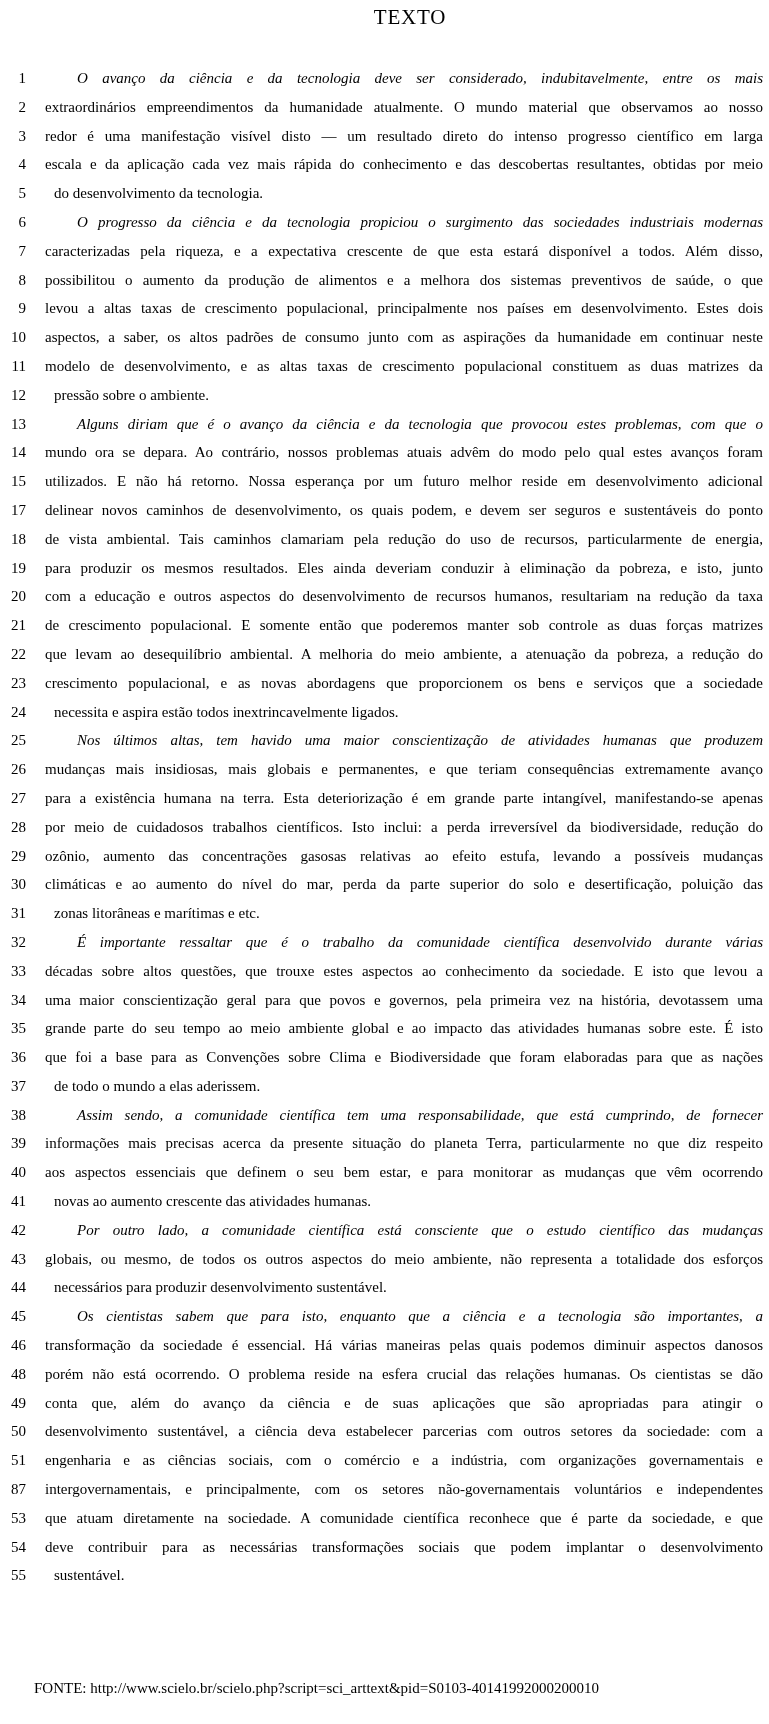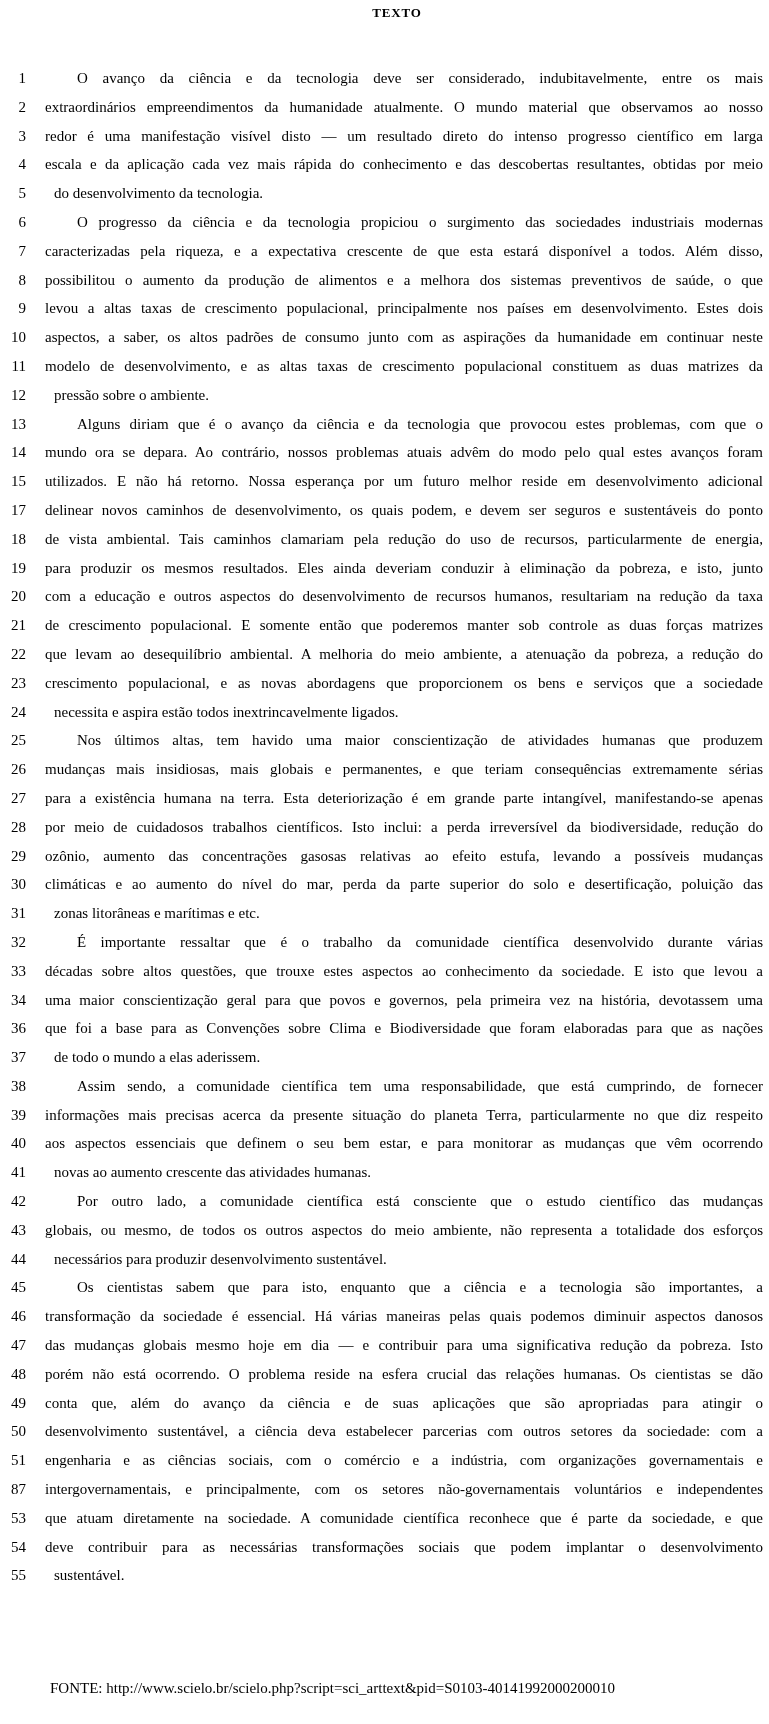--- a/index.html
+++ b/index.html
@@ -12,25 +12,25 @@
     width: 769px;
     height: 1724px;
     background: #ffffff;
     color: #000000;
     font-family: "Liberation Serif", "DejaVu Serif", serif;
     overflow: hidden;
   }
   .doc-title {
     position: absolute;
     top: 5px;
-    left: 38px;
+    left: 51px;
     width: 718px;
     text-align: center;
-    font-size: 13px;
-    font-weight: bold;
+    font-size: 21px;
+    font-weight: normal;
     letter-spacing: 0.8px;
   }
   .lines {
     position: absolute;
     top: 64px;
     left: 0;
     width: 769px;
   }
   .row {
     display: flex;
@@ -51,25 +51,26 @@
     text-align: justify;
     text-align-last: justify;
     white-space: nowrap;
   }
   .row.end .txt {
     text-align-last: left;
     margin-left: 28px;
   }
   .row.indent .txt {
     text-indent: 32px;
+    font-style: italic;
   }
   .source-line {
     position: absolute;
     top: 1674px;
-    left: 50px;
+    left: 34px;
     font-size: 15px;
     line-height: 28px;
   }
 </style>
 </head>
 <body>
 
 <div class="page">
 
   <div class="doc-title">TEXTO</div>
@@ -166,21 +167,21 @@
       <div class="row end">
     <span class="num">24</span>
     <span class="txt">necessita e aspira estão todos inextrincavelmente ligados.</span>
   </div>
       <div class="row indent">
     <span class="num">25</span>
     <span class="txt">Nos últimos altas, tem havido uma maior conscientização de atividades humanas que produzem</span>
   </div>
       <div class="row">
     <span class="num">26</span>
-    <span class="txt">mudanças mais insidiosas, mais globais e permanentes, e que teriam consequências extremamente sérias</span>
+    <span class="txt">mudanças mais insidiosas, mais globais e permanentes, e que teriam consequências extremamente avanço</span>
   </div>
       <div class="row">
     <span class="num">27</span>
     <span class="txt">para a existência humana na terra. Esta deteriorização é em grande parte intangível, manifestando-se apenas</span>
   </div>
       <div class="row">
     <span class="num">28</span>
     <span class="txt">por meio de cuidadosos trabalhos científicos. Isto inclui: a perda irreversível da biodiversidade, redução do</span>
   </div>
       <div class="row">
@@ -201,20 +202,24 @@
   </div>
       <div class="row">
     <span class="num">33</span>
     <span class="txt">décadas sobre altos questões, que trouxe estes aspectos ao conhecimento da sociedade. E isto que levou a</span>
   </div>
       <div class="row">
     <span class="num">34</span>
     <span class="txt">uma maior conscientização geral para que povos e governos, pela primeira vez na história, devotassem uma</span>
   </div>
       <div class="row">
+    <span class="num">35</span>
+    <span class="txt">grande parte do seu tempo ao meio ambiente global e ao impacto das atividades humanas sobre este. É isto</span>
+  </div>
+      <div class="row">
     <span class="num">36</span>
     <span class="txt">que foi a base para as Convenções sobre Clima e Biodiversidade que foram elaboradas para que as nações</span>
   </div>
       <div class="row end">
     <span class="num">37</span>
     <span class="txt">de todo o mundo a elas aderissem.</span>
   </div>
       <div class="row indent">
     <span class="num">38</span>
     <span class="txt">Assim sendo, a comunidade científica tem uma responsabilidade, que está cumprindo, de fornecer</span>
@@ -243,24 +248,20 @@
     <span class="num">44</span>
     <span class="txt">necessários para produzir desenvolvimento sustentável.</span>
   </div>
       <div class="row indent">
     <span class="num">45</span>
     <span class="txt">Os cientistas sabem que para isto, enquanto que a ciência e a tecnologia são importantes, a</span>
   </div>
       <div class="row">
     <span class="num">46</span>
     <span class="txt">transformação da sociedade é essencial. Há várias maneiras pelas quais podemos diminuir aspectos danosos</span>
-  </div>
-      <div class="row">
-    <span class="num">47</span>
-    <span class="txt">das mudanças globais mesmo hoje em dia — e contribuir para uma significativa redução da pobreza. Isto</span>
   </div>
       <div class="row">
     <span class="num">48</span>
     <span class="txt">porém não está ocorrendo. O problema reside na esfera crucial das relações humanas. Os cientistas se dão</span>
   </div>
       <div class="row">
     <span class="num">49</span>
     <span class="txt">conta que, além do avanço da ciência e de suas aplicações que são apropriadas para atingir o</span>
   </div>
       <div class="row">

